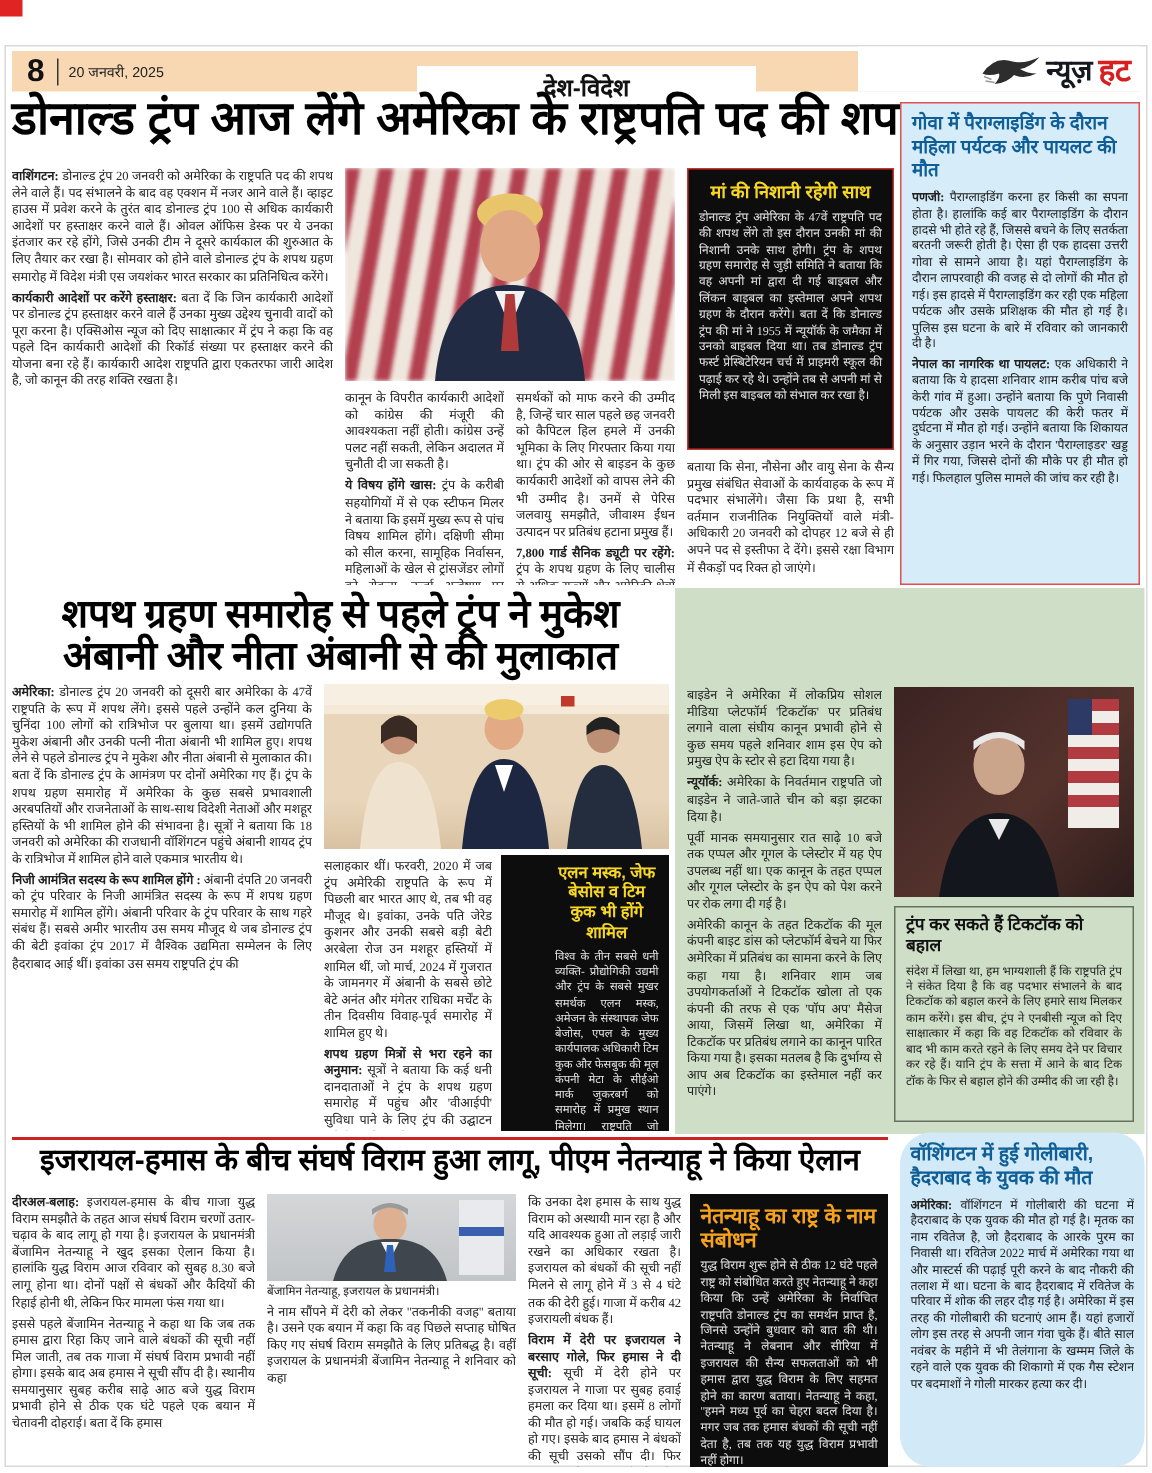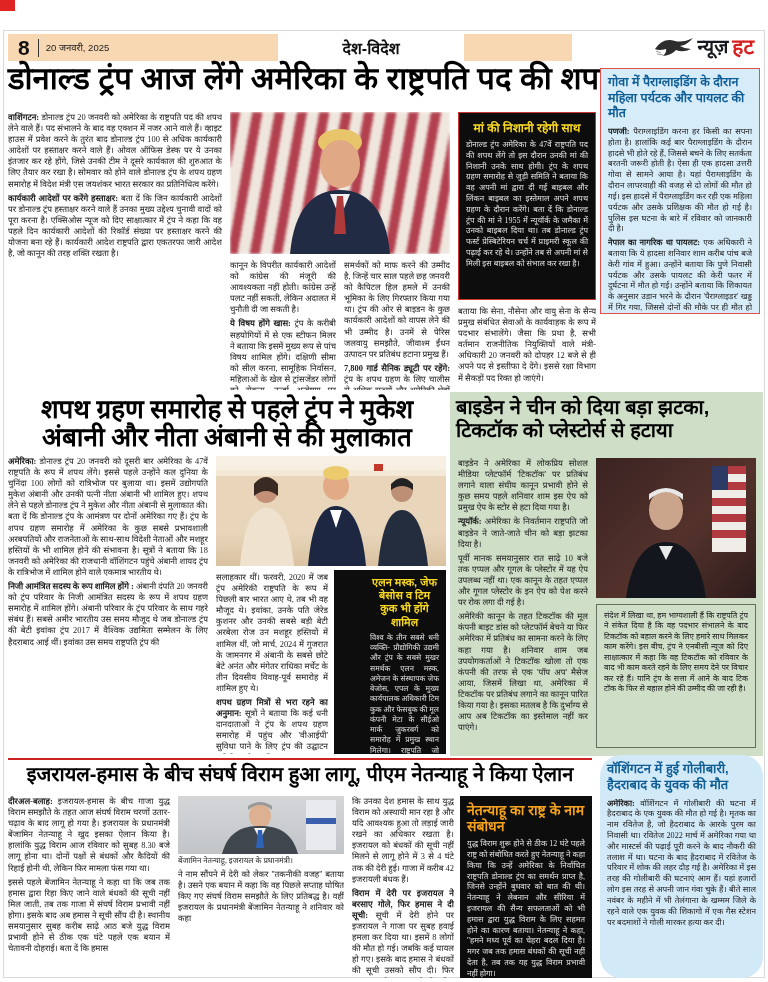--- a/index.html
+++ b/index.html
@@ -6,21 +6,21 @@
   #sheet{position:relative;width:768px;height:982px;background:#fff;overflow:hidden;
          font-family:"Liberation Serif",serif;color:#1a1a1a;}
   .abs{position:absolute;box-sizing:border-box;}
   .page-frame{left:3px;top:30px;width:762px;height:948px;border:1px solid #d9d9d9;pointer-events:none;}
   .corner-mark{left:0;top:0;width:15px;height:11px;background:#e02424;}
   
   .header-bar{left:8px;top:34px;width:752px;height:27px;background:#f8d8b2;display:flex;align-items:center;}
   .pagenum{font-family:"Liberation Sans",sans-serif;font-weight:bold;font-size:21px;color:#111;margin:0 8px 0 10px;}
   .hdr-div{width:1px;height:18px;background:#333;margin-right:7px;}
   .hdr-date{font-family:"Liberation Sans",sans-serif;font-weight:normal;font-size:9.5px;color:#222;}
-  .section-box{left:278px;top:34px;width:186px;height:27px;background:#ffffff;display:flex;align-items:center;justify-content:center;
+  .section-box{left:278px;top:44px;width:226px;height:27px;background:#ffffff;display:flex;align-items:center;justify-content:center;
                font-family:"Liberation Sans",sans-serif;font-weight:bold;font-size:16px;color:#111;}
   .brand-box{left:572px;top:31px;width:188px;height:30px;background:#ffffff;display:flex;align-items:center;justify-content:flex-end;padding-right:6px;}
   .brand-black{font-family:"Liberation Sans",sans-serif;font-weight:900;font-size:19px;color:#15181f;margin-left:4px;}
   .brand-red{font-family:"Liberation Sans",sans-serif;font-weight:900;font-size:21px;color:#d81f1f;margin-left:4px;}
   
   .main-headline{left:8px;top:62px;width:592px;height:48px;font-family:"Liberation Sans",sans-serif;
     font-weight:900;font-size:31px;line-height:1.1;color:#000;text-align:center;white-space:nowrap;}
   .h2line{font-family:"Liberation Sans",sans-serif;font-weight:900;color:#000;text-align:center;}
   
   .body-text{font-size:8.4px;line-height:1.32;text-align:justify;color:#222;overflow:hidden;}
@@ -64,21 +64,21 @@
         <path d="M1 15 Q9 3 21 7 Q29 9 39 4 Q33 11 26 12 Q31 15 37 15 Q29 19 22 16 Q18 21 9 22 Q13 18 12 15 Q5 17 1 15 Z" fill="#2d2d2d"></path>
         <path d="M3 20 l6 1 M2 17 l5 2" stroke="#9a9a9a" stroke-width="1" fill="none"></path>
       </svg>
     </span>
     <span class="brand-black">न्यूज़</span>
     <span class="brand-red">हट</span>
   </div>
 
   <div class="abs main-headline">डोनाल्ड ट्रंप आज लेंगे अमेरिका के राष्ट्रपति पद की शपथ</div>
 
-  <div class="abs blue-box" style="left:600px;top:68px;width:160px;height:246px;">
+  <div class="abs blue-box" style="left:600px;top:68px;width:160px;height:322px;">
     <h3>गोवा में पैराग्लाइडिंग के दौरान  महिला पर्यटक और पायलट की मौत</h3>
     <div class="body-text" style="font-size:8.2px;">
       <p><b class="dateline">पणजी:</b> <span>पैराग्लाइडिंग करना हर किसी का सपना होता है। हालांकि कई बार पैराग्लाइडिंग के दौरान हादसे भी होते रहे हैं, जिससे बचने के लिए सतर्कता बरतनी जरूरी होती है। ऐसा ही एक हादसा उत्तरी गोवा से सामने आया है। यहां पैराग्लाइडिंग के दौरान लापरवाही की वजह से दो लोगों की मौत हो गई। इस हादसे में पैराग्लाइडिंग कर रही एक महिला पर्यटक और उसके प्रशिक्षक की मौत हो गई है। पुलिस इस घटना के बारे में रविवार को जानकारी दी है।</span></p>
       <p><b class="inline-sub">नेपाल का नागरिक था पायलट:</b> <span>एक अधिकारी ने बताया कि ये हादसा शनिवार शाम करीब पांच बजे केरी गांव में हुआ। उन्होंने बताया कि पुणे निवासी पर्यटक और उसके पायलट की केरी फतर में दुर्घटना में मौत हो गई। उन्होंने बताया कि शिकायत के अनुसार उड़ान भरने के दौरान 'पैराग्लाइडर' खड्ड में गिर गया, जिससे दोनों की मौके पर ही मौत हो गई। फिलहाल पुलिस मामले की जांच कर रही है।</span></p>
     </div>
   </div>
 
   <div class="abs" style="left:8px;top:112px;width:588px;height:278px;">
     <div class="abs body-text" style="left:0;top:0;width:214px;height:278px;">
       <p><b class="dateline">वाशिंगटन:</b> <span>डोनाल्ड ट्रंप 20 जनवरी को अमेरिका के राष्ट्रपति पद की शपथ लेने वाले हैं। पद संभालने के बाद वह एक्शन में नजर आने वाले हैं। व्हाइट हाउस में प्रवेश करने के तुरंत बाद डोनाल्ड ट्रंप 100 से अधिक कार्यकारी आदेशों पर हस्ताक्षर करने वाले हैं। ओवल ऑफिस डेस्क पर ये उनका इंतजार कर रहे होंगे, जिसे उनकी टीम ने दूसरे कार्यकाल की शुरुआत के लिए तैयार कर रखा है। सोमवार को होने वाले डोनाल्ड ट्रंप के शपथ ग्रहण समारोह में विदेश मंत्री एस जयशंकर भारत सरकार का प्रतिनिधित्व करेंगे।</span></p>
@@ -144,21 +144,20 @@
       <p><b class="inline-sub">शपथ ग्रहण मित्रों से भरा रहने का अनुमान:</b> <span>सूत्रों ने बताया कि कई धनी दानदाताओं ने ट्रंप के शपथ ग्रहण समारोह में पहुंच और 'वीआईपी' सुविधा पाने के लिए ट्रंप की उद्घाटन समिति को अधिकतम 10 लाख अमेरिकी डॉलर का योगदान देने का संकल्प लिया है।</span></p>
     </div>
 
     <div class="abs black-box" style="left:326px;top:178px;width:112px;height:184px;padding-left:36px;">
       <h4 class="bb-title-yellow2">एलन मस्क, जेफ बेसोस व टिम कुक भी होंगे शामिल</h4>
       <div class="bb-body" style="font-size:7.6px;">विश्व के तीन सबसे धनी व्यक्ति- प्रौद्योगिकी उद्यमी और ट्रंप के सबसे मुखर समर्थक एलन मस्क, अमेजन के संस्थापक जेफ बेजोस, एपल के मुख्य कार्यपालक अधिकारी टिम कुक और फेसबुक की मूल कंपनी मेटा के सीईओ मार्क जुकरबर्ग को समारोह में प्रमुख स्थान मिलेगा। राष्ट्रपति जो बाइडन और उपराष्ट्रपति कमला हैरिस के साथ-साथ उनके पति, प्रथम महिला जिल बाइडन और 'सेकंड जेंटलमैन' डग एमहॉफ, तथा पूर्व राष्ट्रपति बराक ओबामा, जॉर्ज डब्ल्यू. बुश और बिल क्लिंटन के भी शामिल होने की उम्मीद है।</div>
     </div>
   </div>
 
   <div class="abs green-section" style="left:450px;top:392px;width:313px;height:364px;">
-    <div class="abs h2line" style="left:6px;top:4px;width:300px;height:56px;font-size:20px;line-height:1.15;text-align:left;">बाइडेन ने चीन को दिया बड़ा झटका, टिकटॉक को प्लेस्टोर्स से हटाया</div>
     <div class="abs body-text" style="left:8px;top:66px;width:130px;height:290px;">
       <p><span>बाइडेन ने अमेरिका में लोकप्रिय सोशल मीडिया प्लेटफॉर्म 'टिकटॉक' पर प्रतिबंध लगाने वाला संघीय कानून प्रभावी होने से कुछ समय पहले शनिवार शाम इस ऐप को प्रमुख ऐप के स्टोर से हटा दिया गया है।</span></p>
       <p><b class="dateline">न्यूयॉर्क:</b> <span>अमेरिका के निवर्तमान राष्ट्रपति जो बाइडेन ने जाते-जाते चीन को बड़ा झटका दिया है।</span></p>
       <p><span>पूर्वी मानक समयानुसार रात साढ़े 10 बजे तक एप्पल और गूगल के प्लेस्टोर में यह ऐप उपलब्ध नहीं था। एक कानून के तहत एप्पल और गूगल प्लेस्टोर के इन ऐप को पेश करने पर रोक लगा दी गई है।</span></p>
       <p><span>अमेरिकी कानून के तहत टिकटॉक की मूल कंपनी बाइट डांस को प्लेटफॉर्म बेचने या फिर अमेरिका में प्रतिबंध का सामना करने के लिए कहा गया है। शनिवार शाम जब उपयोगकर्ताओं ने टिकटॉक खोला तो एक कंपनी की तरफ से एक 'पॉप अप' मैसेज आया, जिसमें लिखा था, अमेरिका में टिकटॉक पर प्रतिबंध लगाने का कानून पारित किया गया है। इसका मतलब है कि दुर्भाग्य से आप अब टिकटॉक का इस्तेमाल नहीं कर पाएंगे।</span></p>
     </div>
 
     <div class="abs photo" style="left:146px;top:66px;width:160px;height:140px;">
       <div style="position:absolute;inset:0;background:linear-gradient(135deg,#3a2322 0,#54322c 55%,#2e1d1c 100%);"></div>
       <svg style="position:absolute;inset:0;" width="160" height="140" viewBox="0 0 160 140">
@@ -172,20 +171,21 @@
           <rect x="116" y="8" width="16" height="24" fill="#2d3a66"></rect>
         </g>
         <ellipse cx="70" cy="52" rx="17" ry="20" fill="#caa58c"></ellipse>
         <path d="M53 42 Q70 26 87 42 L87 36 Q70 24 53 36 Z" fill="#e8e8e8"></path>
         <path d="M30 140 C36 98 52 84 70 84 C88 84 104 98 110 140 Z" fill="#14161d"></path>
         <polygon points="63,88 77,88 70,102" fill="#e9e9e9"></polygon>
       </svg>
     </div>
 
     <div class="abs green-box" style="left:146px;top:212px;width:160px;height:144px;">
+      <h4>ट्रंप कर सकते हैं टिकटॉक को बहाल</h4>
       <div class="body-text" style="font-size:7.9px;">संदेश में लिखा था, हम भाग्यशाली हैं कि राष्ट्रपति ट्रंप ने संकेत दिया है कि वह पदभार संभालने के बाद टिकटॉक को बहाल करने के लिए हमारे साथ मिलकर काम करेंगे। इस बीच, ट्रंप ने एनबीसी न्यूज को दिए साक्षात्कार में कहा कि वह टिकटॉक को रविवार के बाद भी काम करते रहने के लिए समय देने पर विचार कर रहे हैं। यानि ट्रंप के सत्ता में आने के बाद टिक टॉक के फिर से बहाल होने की उम्मीद की जा रही है।</div>
     </div>
   </div>
 
   <div class="abs red-rule" style="left:8px;top:758px;width:584px;"></div>
 
   <div class="abs" style="left:8px;top:763px;width:584px;height:215px;">
     <div class="abs h2line" style="left:0;top:0;width:584px;height:27px;font-size:20px;line-height:1.1;">इजरायल-हमास के बीच संघर्ष विराम हुआ लागू, पीएम नेतन्याहू ने किया ऐलान</div>
     <div class="abs body-text" style="left:0;top:33px;width:162px;height:182px;">
       <p><b class="dateline">दीरअल-बलाह:</b> <span>इजरायल-हमास के बीच गाजा युद्ध विराम समझौते के तहत आज संघर्ष विराम चरणों उतार-चढ़ाव के बाद लागू हो गया है। इजरायल के प्रधानमंत्री बेंजामिन नेतन्याहू ने खुद इसका ऐलान किया है। हालांकि युद्ध विराम आज रविवार को सुबह 8.30 बजे लागू होना था। दोनों पक्षों से बंधकों और कैदियों की रिहाई होनी थी, लेकिन फिर मामला फंस गया था।</span></p>

